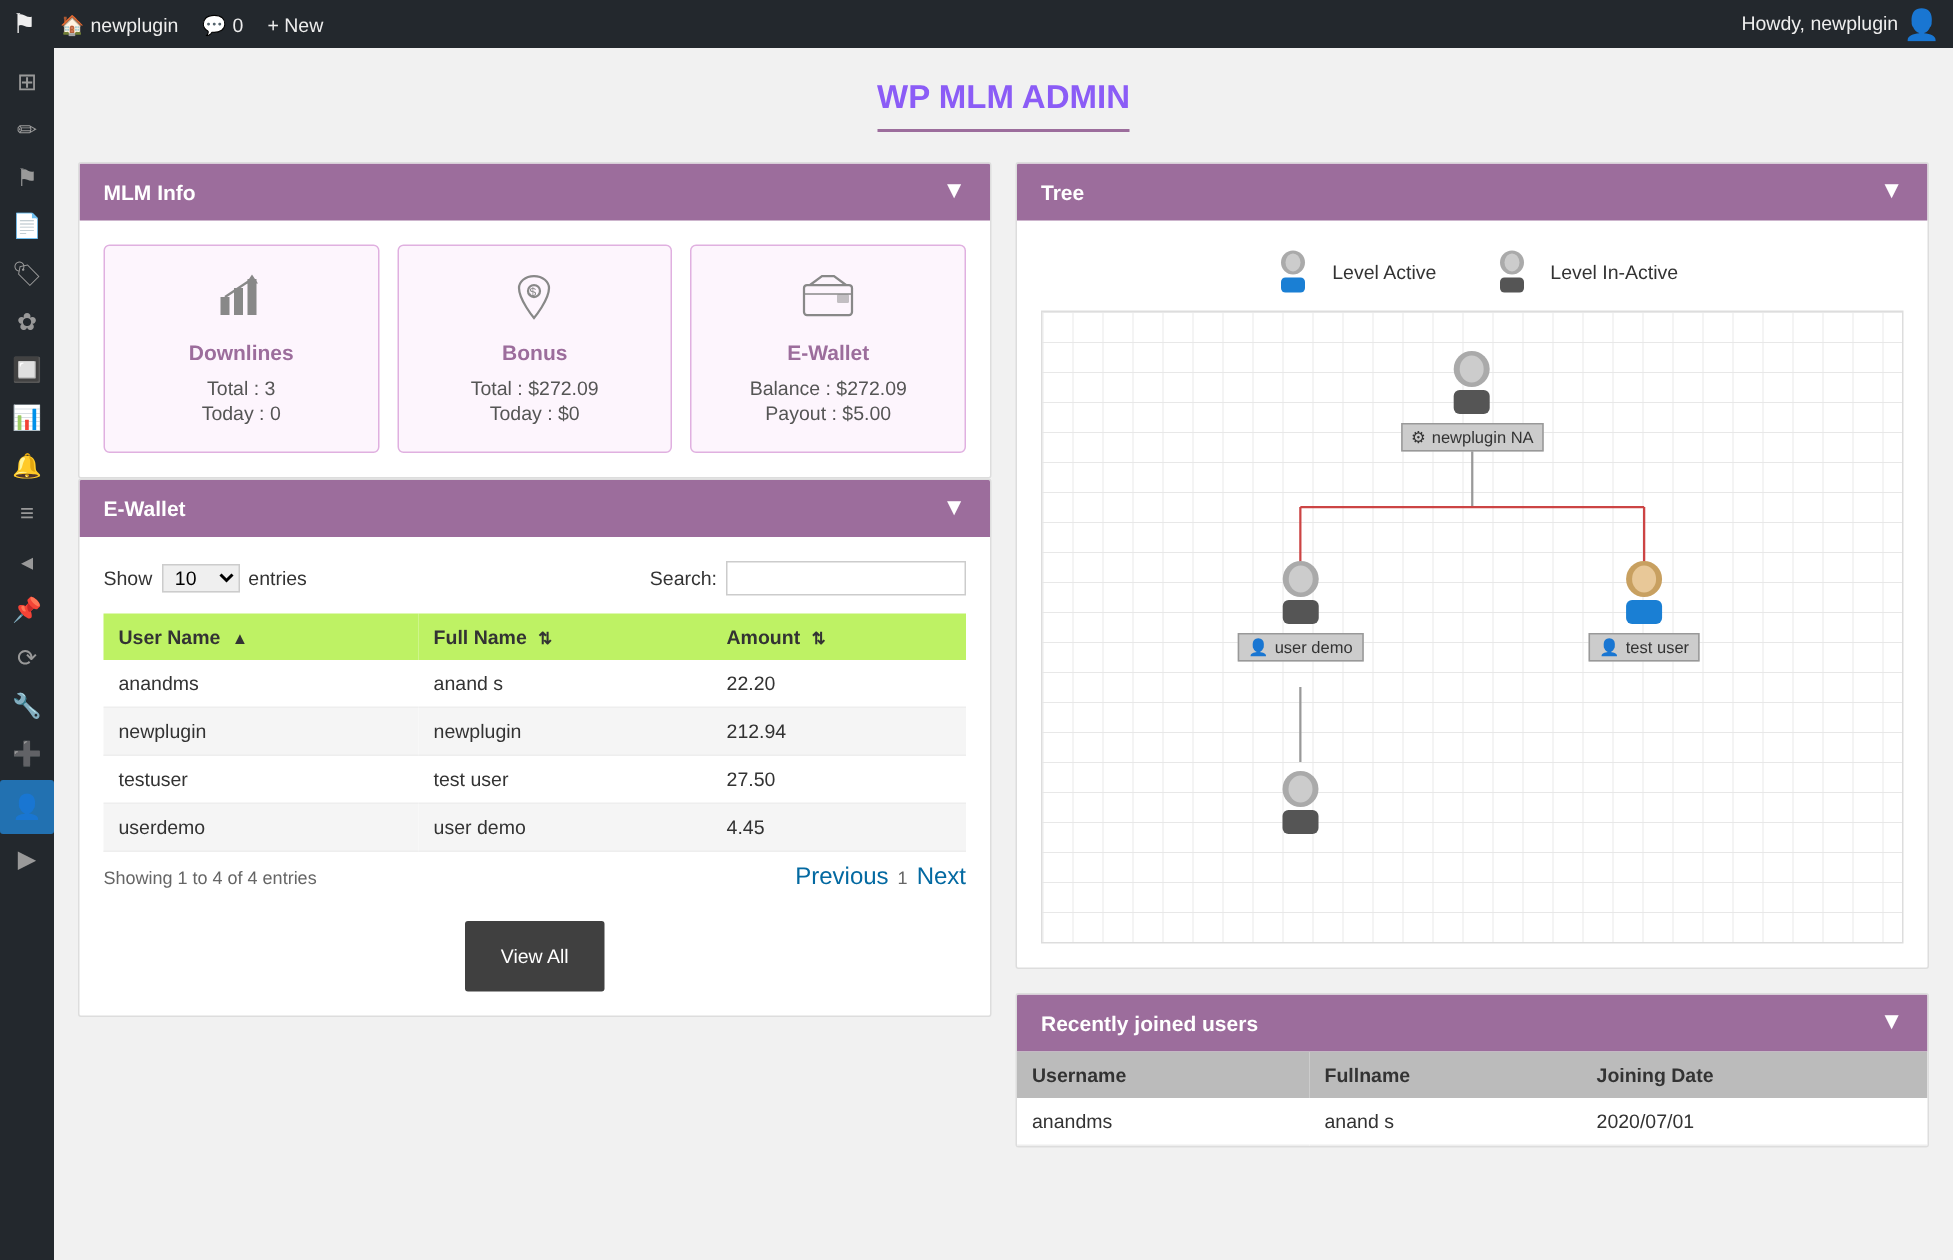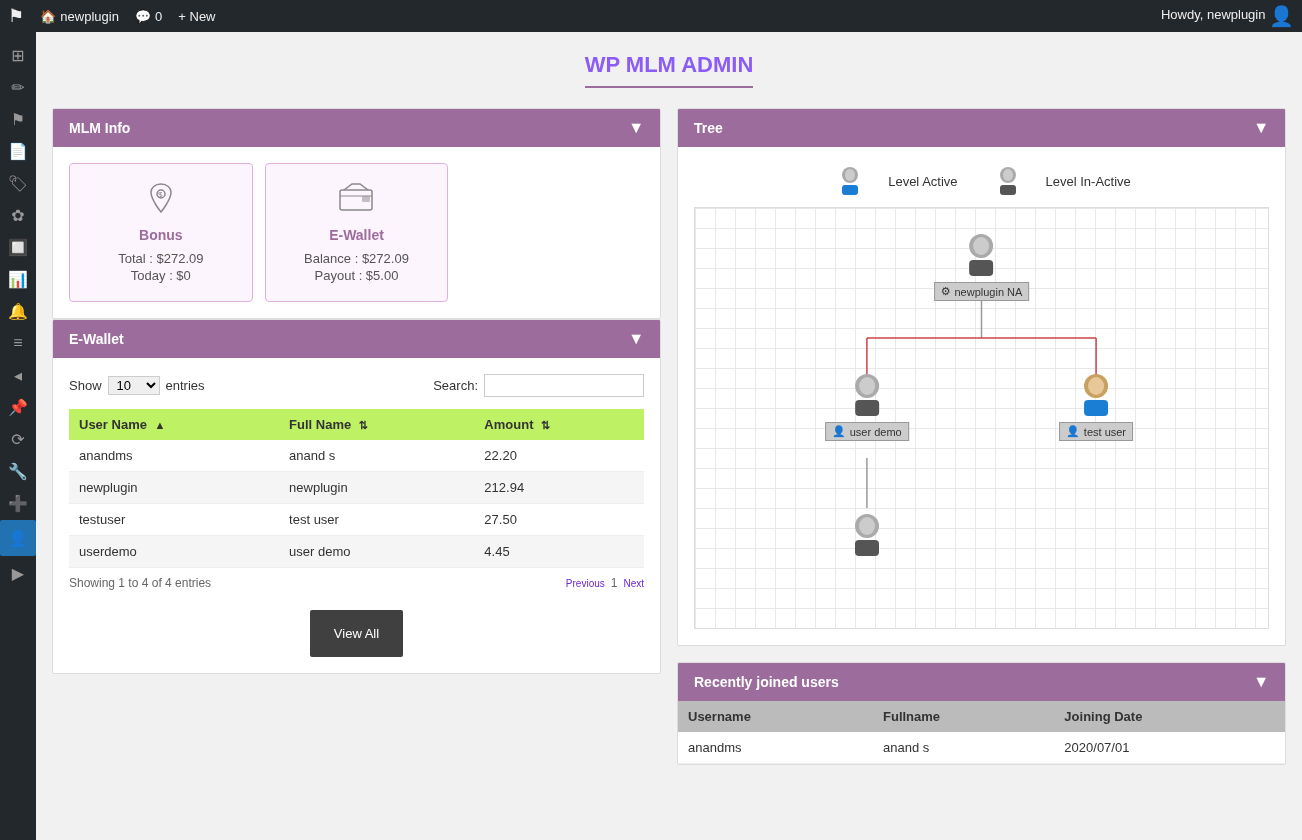--- a/index.html
+++ b/index.html
@@ -125,21 +125,21 @@
     .mlm-card-stat { font-size: 13px; color: #555; margin: 2px 0; }
 
     
     .tree-legend {
       display: flex;
       align-items: center;
       gap: 32px;
       margin-bottom: 8px;
       justify-content: center;
     }
-    .legend-item { display: flex; align-items: center; gap: 20px; font-size: 13px; }
+    .legend-item { display: flex; align-items: center; gap: 8px; font-size: 13px; }
 
     .tree-container {
       border: 1px solid #ddd;
       background-image:
         linear-gradient(#e8e8e8 1px, transparent 1px),
         linear-gradient(90deg, #e8e8e8 1px, transparent 1px);
       background-size: 20px 20px;
       min-height: 400px;
       position: relative;
       overflow: hidden;
@@ -208,21 +208,21 @@
 
     .table-footer {
       display: flex;
       justify-content: space-between;
       align-items: center;
       margin-top: 8px;
       font-size: 12px;
       color: #666;
     }
     .pagination { display: flex; align-items: center; gap: 6px; }
-    .pagination a { color: #6d28d9; text-decoration: none; font-size: 10px; }
+    .pagination a { color: #0369a1; text-decoration: none; font-size: 16px; }
 
     .view-all-btn {
       display: block;
       margin: 4px auto 0;
       background: #404040;
       color: #fff;
       border: none;
       padding: 16px 24px;
       font-size: 13px;
       cursor: pointer;
@@ -294,20 +294,34 @@
     <div class="left-col">
 
       <div class="panel">
         <div class="panel-header">
           <span>MLM Info</span>
           <span class="chevron">▼</span>
         </div>
         <div class="panel-body">
           <div class="mlm-cards">
 
+            <div class="mlm-card">
+              <div class="mlm-card-icon">
+                <svg width="36" height="36" viewBox="0 0 36 36" fill="none" xmlns="http://www.w3.org/2000/svg">
+                  <rect x="4" y="18" width="6" height="12" fill="#888"></rect>
+                  <rect x="13" y="12" width="6" height="18" fill="#888"></rect>
+                  <rect x="22" y="6" width="6" height="24" fill="#888"></rect>
+                  <polyline points="7,18 16,12 25,6" stroke="#888" stroke-width="1.5" fill="none"></polyline>
+                  <polygon points="25,3 29,9 21,9" fill="#888"></polygon>
+                </svg>
+              </div>
+              <div class="mlm-card-title">Downlines</div>
+              <div class="mlm-card-stat">Total  : 3</div>
+              <div class="mlm-card-stat">Today : 0</div>
+            </div>
 
             <div class="mlm-card">
               <div class="mlm-card-icon">
                 <svg width="36" height="36" viewBox="0 0 36 36" fill="none">
                   <path d="M18 4 C12 4 8 8 8 12 C8 20 18 32 18 32 C18 32 28 20 28 12 C28 8 24 4 18 4Z" stroke="#888" stroke-width="1.5" fill="none"></path>
                   <circle cx="18" cy="14" r="4" stroke="#888" stroke-width="1.5" fill="none"></circle>
                   <text x="15" y="17" font-size="8" fill="#888">$</text>
                 </svg>
               </div>
               <div class="mlm-card-title">Bonus</div>

